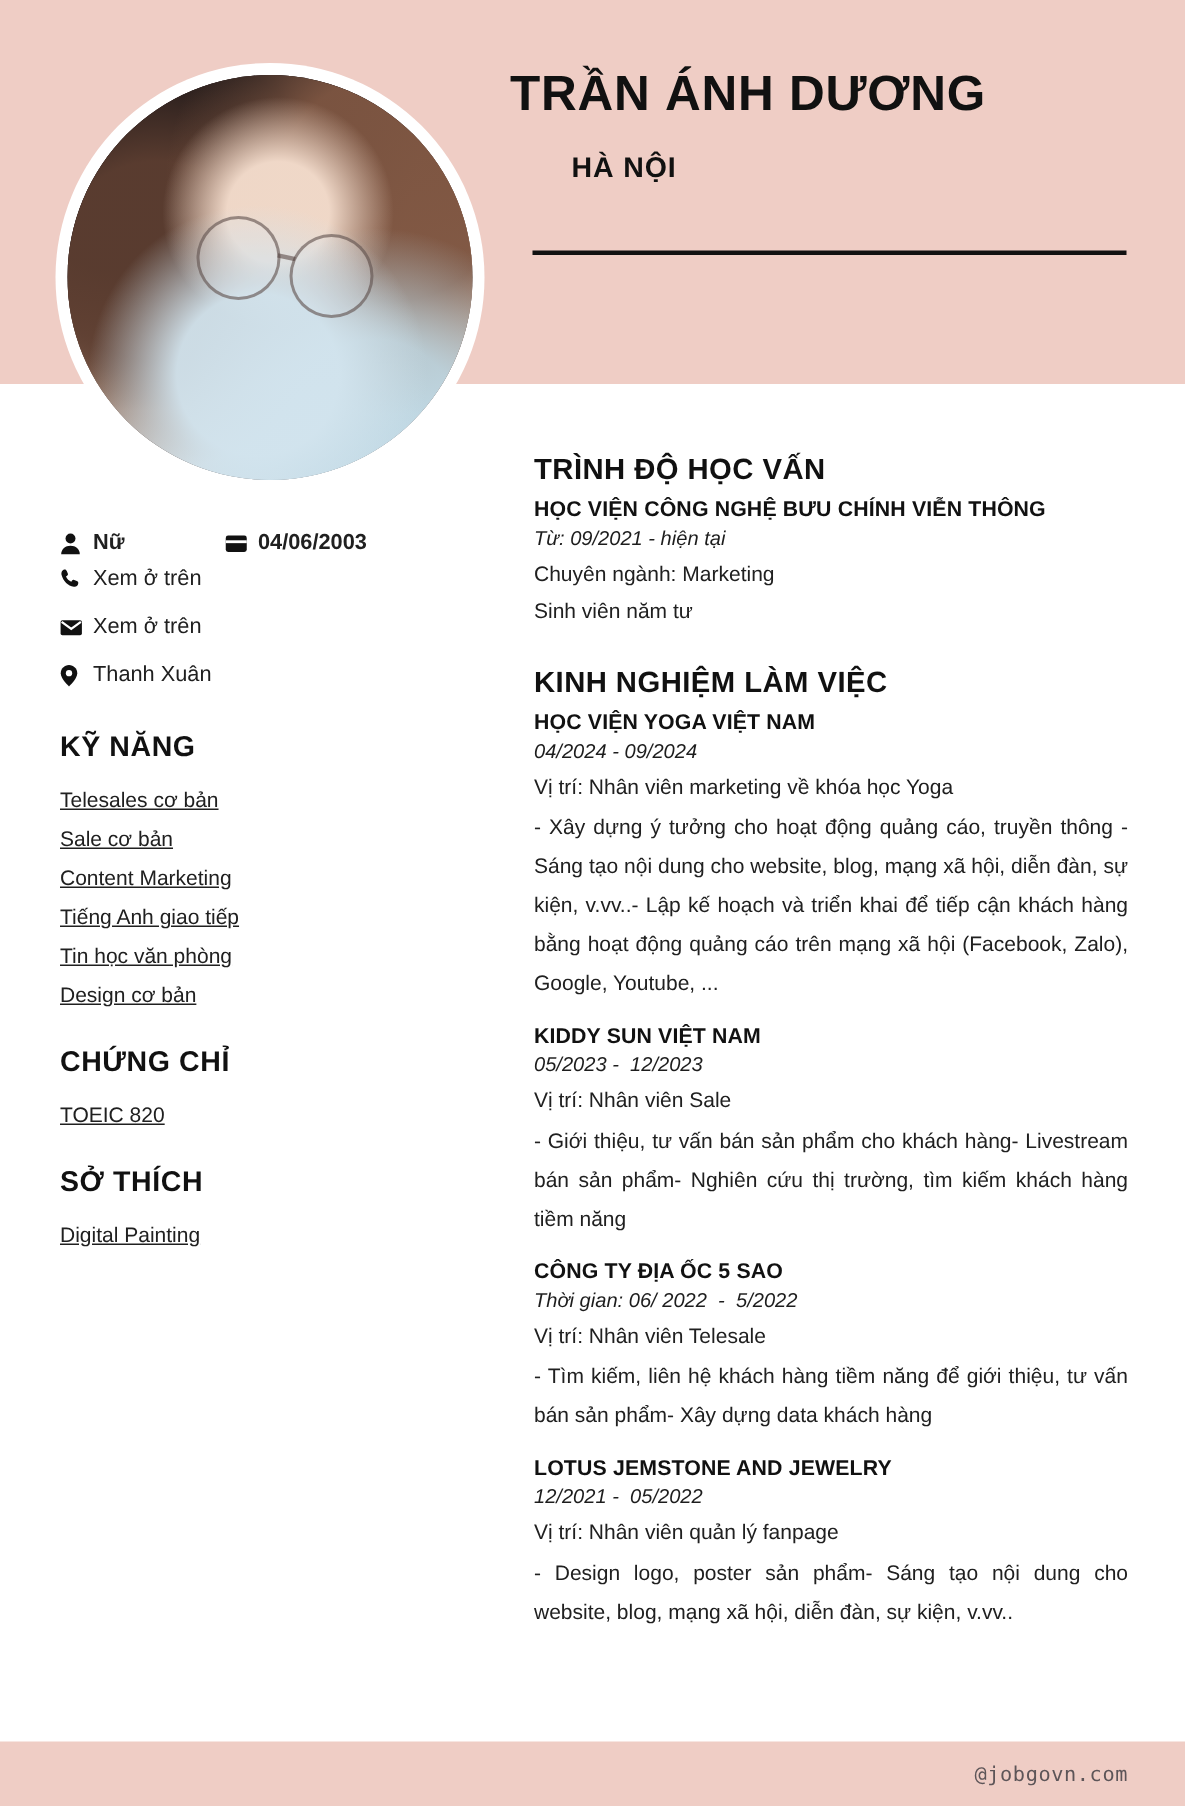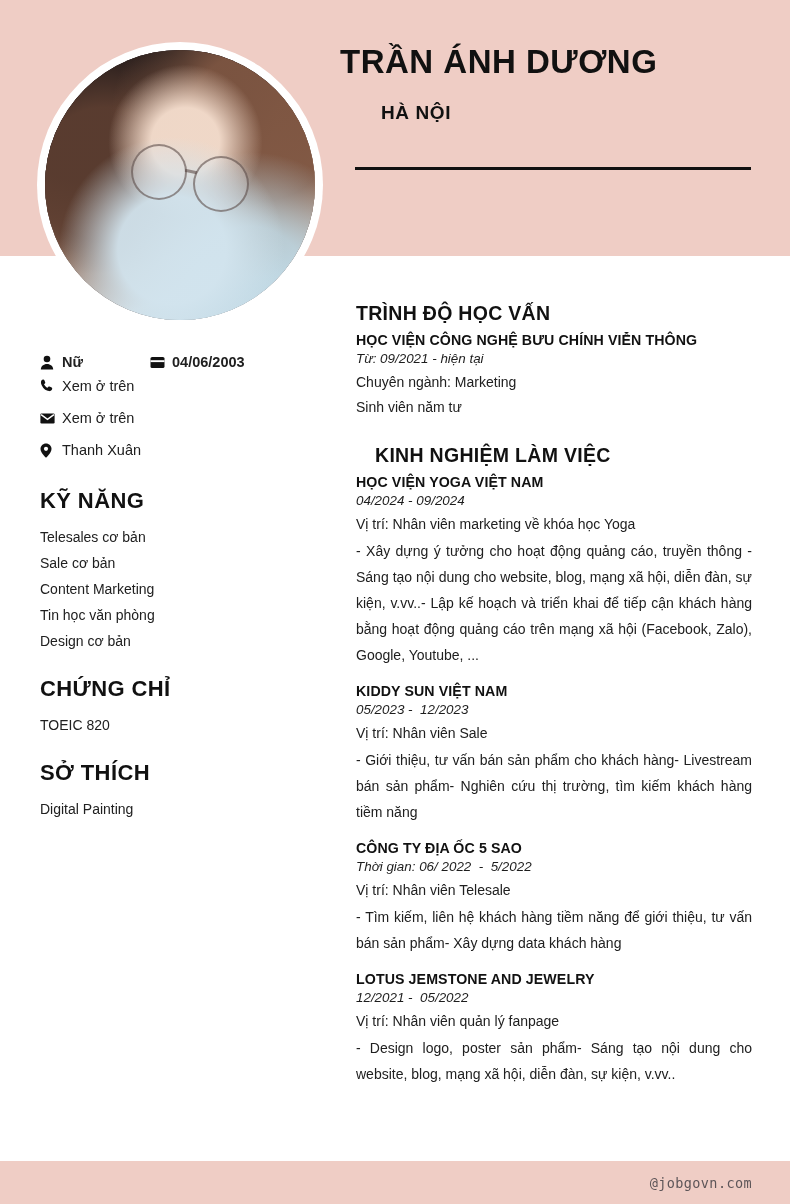--- a/index.html
+++ b/index.html
@@ -81,37 +81,37 @@
     width:22px; min-width:22px; display:flex; align-items:center;
     justify-content:flex-start; color:#111111;
   }
   .c-ico svg{ display:block; }
   .c-text{ font-size:14.5px; color:#202020; }
   .contact-top{ display:flex; align-items:flex-end; height:32px;font-weight:bold; }
   .contact-top .cell{ display:flex; align-items:center; }
   .contact-top .cell.gender{ width:110px; }
 
   .side-heading{
-    font-size:22px; font-weight:bold; letter-spacing:.4px;
+    font-size:19px; font-weight:bold; letter-spacing:.4px;
     color:#111111; margin-top:22px; margin-bottom:10px;
   }
   .side-list{ list-style:none; }
   .side-list li{
-    font-size:14px; color:#202020; line-height:26px;
+    font-size:14px; color:#202020; line-height:26px;text-decoration:underline;
   }
 
   
   .right-col{
     position:absolute; left:356px; top:302px; width:396px;
   }
   .sec-heading{
     font-size:19.5px; font-weight:bold; letter-spacing:.3px;
     color:#111111; margin-bottom:7px;
   }
-  .sec-heading.spaced{ margin-top:24px;margin-left:19px; }
+  .sec-heading.spaced{ margin-top:24px; }
   .org{
     font-size:14.2px; font-weight:bold; color:#111111;
     letter-spacing:.1px; margin-bottom:3px;
   }
   .period{
     font-size:13.4px; font-style:italic; color:#1d1d1d;
     margin-bottom:4px; white-space:pre;
   }
   .line{
     font-size:14px; color:#202020; line-height:25px;
@@ -206,20 +206,21 @@
       </span>
       <span class="c-text">Thanh Xuân</span>
     </div>
   </div>
 
   <div class="side-heading">KỸ NĂNG</div>
   <ul class="side-list">
     <li>Telesales cơ bản</li>
     <li>Sale cơ bản</li>
     <li>Content Marketing</li>
+    <li>Tiếng Anh giao tiếp</li>
     <li>Tin học văn phòng</li>
     <li>Design cơ bản</li>
   </ul>
 
   <div class="side-heading">CHỨNG CHỈ</div>
   <ul class="side-list">
     <li>TOEIC 820</li>
   </ul>
 
   <div class="side-heading">SỞ THÍCH</div>

